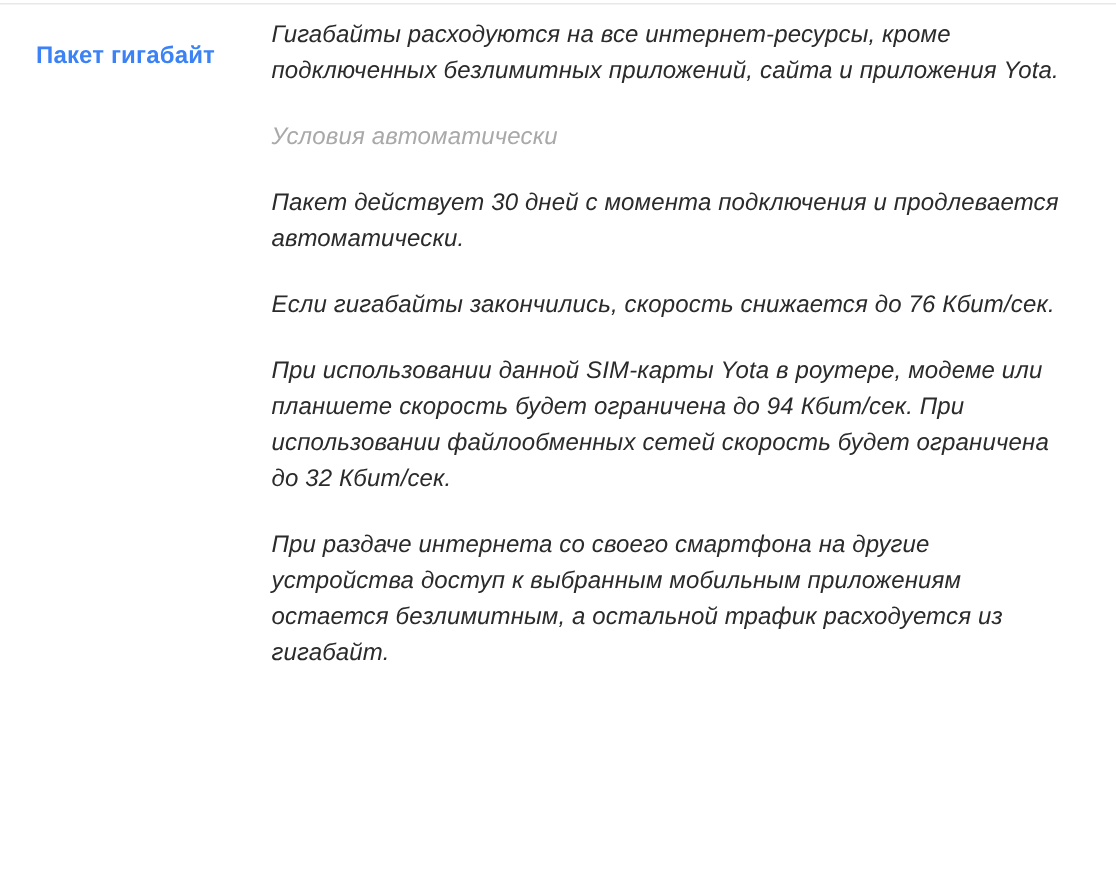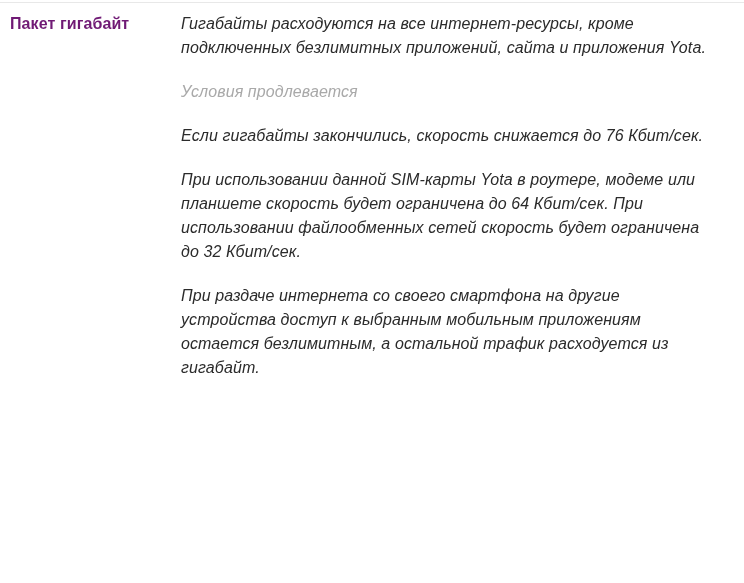--- a/index.html
+++ b/index.html
@@ -23,25 +23,25 @@
     box-sizing: border-box;
     width: 744px;
   }
   .term-col {
     flex: 0 0 171px;
     width: 171px;
     box-sizing: border-box;
     padding-right: 20px;
   }
   .term-title {
-    margin: 0;
+    margin: 14px;
     font-size: 16px;
     line-height: 24px;
     font-weight: bold;
-    color: #701a75;
+    color: #3b82f6;
     letter-spacing: 0.1px;
   }
   .desc-col {
     flex: 1 1 auto;
     max-width: 533px;
     box-sizing: border-box;
   }
   .desc-col p {
     margin: 0 0 20px 0;
     font-size: 16px;
@@ -56,18 +56,19 @@
 </style>
 </head>
 <body>
 
 <div class="faq-row">
   <div class="term-col">
     <h3 class="term-title">Пакет гигабайт</h3>
   </div>
   <div class="desc-col">
     <p>Гигабайты расходуются на все интернет-ресурсы, кроме подключенных безлимитных приложений, сайта и приложения Yota.</p>
-    <p class="muted">Условия продлевается</p>
+    <p class="muted">Условия автоматически</p>
+    <p>Пакет действует 30 дней с момента подключения и продлевается автоматически.</p>
     <p>Если гигабайты закончились, скорость снижается до 76 Кбит/сек.</p>
-    <p>При использовании данной SIM-карты Yota в роутере, модеме или планшете скорость будет ограничена до 64 Кбит/сек. При использовании файлообменных сетей скорость будет ограничена до 32 Кбит/сек.</p>
+    <p>При использовании данной SIM-карты Yota в роутере, модеме или планшете скорость будет ограничена до 94 Кбит/сек. При использовании файлообменных сетей скорость будет ограничена до 32 Кбит/сек.</p>
     <p>При раздаче интернета со своего смартфона на другие устройства доступ к выбранным мобильным приложениям остается безлимитным, а остальной трафик расходуется из гигабайт.</p>
   </div>
 </div>
 
 </body></html>

